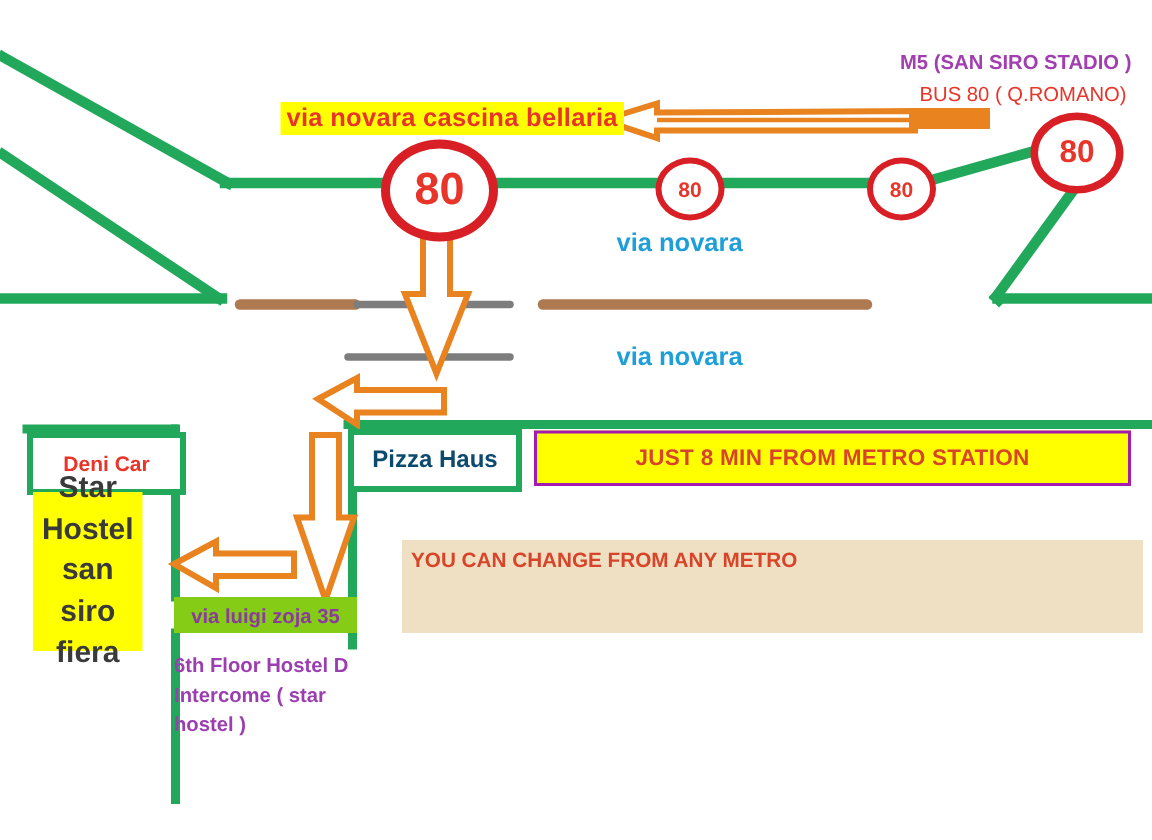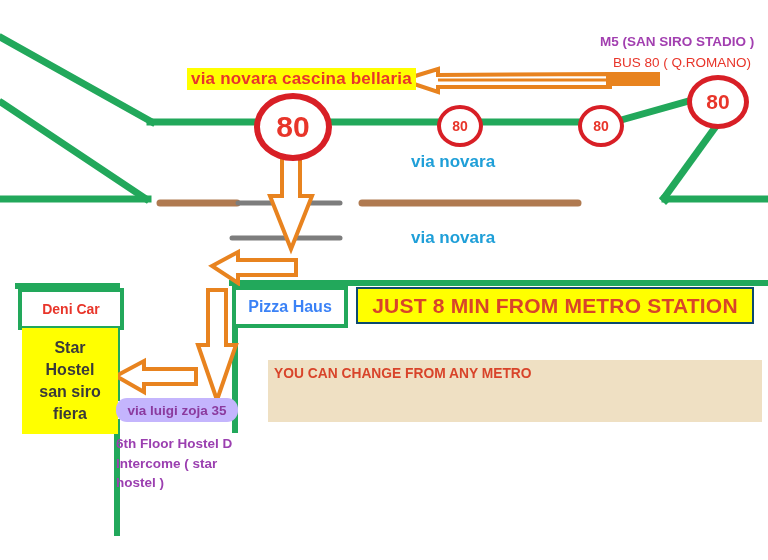--- a/index.html
+++ b/index.html
@@ -41,41 +41,41 @@
   #circle-r{left:687px;top:75px;width:52px;height:44px;font-size:21px;border-width:5px;}
 
   
   #box-denicar{
     position:absolute;left:18px;top:288px;width:98px;height:34px;
     border:4px solid #22a85b;background:#ffffff;
     display:flex;align-items:center;justify-content:center;
     color:#e8352a;font-size:14px;font-weight:bold;
   }
   #box-starhostel{
-    position:absolute;left:22px;top:328px;width:96px;height:106px;
-    background:#ffff00;color:#3a3a3a;font-size:16px;font-weight:bold;
+    position:absolute;left:22px;top:328px;width:73px;height:106px;
+    background:#ffff00;color:#3a3a3a;font-size:20px;font-weight:bold;
     display:flex;flex-direction:column;align-items:center;justify-content:center;
     line-height:1.38;text-align:center;
   }
   #box-pizzahaus{
     position:absolute;left:232px;top:286px;width:108px;height:34px;
     border:4px solid #22a85b;background:#ffffff;
     display:flex;align-items:center;justify-content:center;
-    color:#3b82f6;font-size:16px;font-weight:bold;
+    color:#0c4a6e;font-size:16px;font-weight:bold;
   }
   #box-metro-min{
     position:absolute;left:356px;top:287px;width:394px;height:33px;
-    border:2px solid #0c4a6e;background:#ffff00;
+    border:2px solid #a21caf;background:#ffff00;
     display:flex;align-items:center;justify-content:center;
-    color:#d8442a;font-size:21px;font-weight:bold;letter-spacing:.2px;
+    color:#d8442a;font-size:15px;font-weight:bold;letter-spacing:.2px;
   }
   #box-zoja{
     position:absolute;left:116px;top:398px;width:122px;height:24px;
-    background:#c4b5fd;color:#8b3a9e;font-size:13.5px;font-weight:bold;
-    display:flex;align-items:center;justify-content:center;border-radius:11px;
+    background:#84cc16;color:#8b3a9e;font-size:13.5px;font-weight:bold;
+    display:flex;align-items:center;justify-content:center;
   }
   #box-intercom{
     position:absolute;left:116px;top:434px;width:130px;
     color:#9b3fb0;font-size:13.5px;font-weight:bold;line-height:1.45;
   }
   #box-metro-info{
     position:absolute;left:248px;top:360px;width:494px;height:62px;
     background:#efe0c3;padding:4px 6px 0 6px;box-sizing:border-box;
     color:#d8442a;font-size:13.8px;font-weight:bold;line-height:1.45;margin-left:20px;
   }

